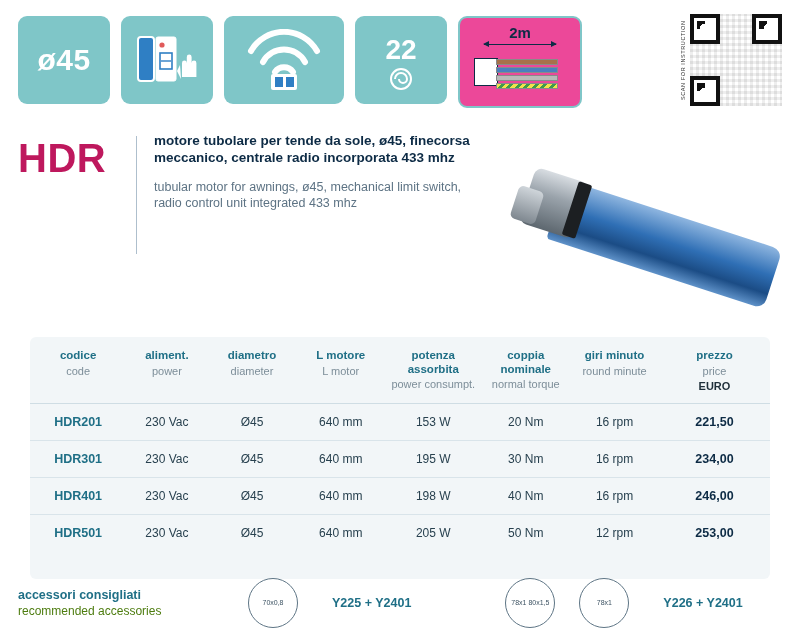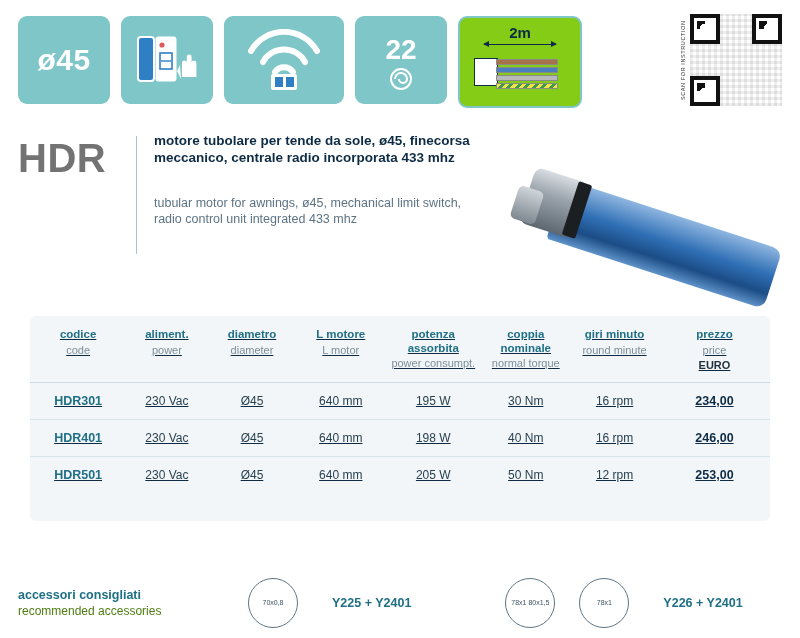--- a/index.html
+++ b/index.html
@@ -33,21 +33,21 @@
     position: relative;
     display: flex;
     align-items: center;
     justify-content: center;
     color: #ffffff;
   }
   .icon-box.wide {
     width: 120px;
   }
   .icon-box.white {
-    background: #84cc16;
+    background: #ec4899;
     border: 2px solid #7fc6c8;
   }
   .diam-text {
     font-size: 30px;
     font-weight: bold;
     letter-spacing: 0.5px;
   }
   .num-text {
     font-size: 28px;
     font-weight: bold;
@@ -177,21 +177,21 @@
   
   .title-block {
     position: absolute;
     left: 18px;
     top: 132px;
     width: 470px;
   }
   .brand {
     font-size: 40px;
     font-weight: bold;
-    color: #737373;
+    color: #be185d;
     letter-spacing: 0.5px;
     position: absolute;
     left: 0;
     top: 4px;
   }
   .vrule {
     position: absolute;
     left: 118px;
     top: 4px;
     width: 1px;
@@ -204,21 +204,21 @@
     top: 0;
     width: 330px;
   }
   .desc-it {
     font-size: 13.5px;
     font-weight: bold;
     color: #0d2b45;
     line-height: 1.28;
   }
   .desc-en {
-    margin-top: 28px;
+    margin-top: 12px;
     font-size: 12.5px;
     color: #5d7384;
     line-height: 1.32;
   }
 
   
   .motor {
     position: absolute;
     left: 508px;
     top: 160px;
@@ -264,26 +264,25 @@
     height: 56px;
     background: #1c1f22;
     transform: rotate(18deg);
     border-radius: 2px;
   }
 
   
   .table-wrap {
     position: absolute;
     left: 30px;
-    top: 316px;
+    top: 337px;
     width: 740px;
     background: #f2f6f8;
     border-radius: 6px;
     padding-bottom: 28px;
-    text-decoration: underline;
   }
   table {
     border-collapse: collapse;
     width: 100%;
   }
   thead td {
     padding: 12px 4px 10px;
     text-align: center;
     vertical-align: top;
   }
@@ -496,20 +495,30 @@
           <div class="h-en">round minute</div>
         </td>
         <td style="width:15%;">
           <div class="h-it">prezzo</div>
           <div class="h-en">price</div>
           <div class="h-en bold">EURO</div>
         </td>
       </tr>
     </thead>
     <tbody>
+      <tr>
+        <td class="code">HDR201</td>
+        <td>230 Vac</td>
+        <td>Ø45</td>
+        <td>640 mm</td>
+        <td>153 W</td>
+        <td>20 Nm</td>
+        <td>16 rpm</td>
+        <td class="price">221,50</td>
+      </tr>
       <tr>
         <td class="code">HDR301</td>
         <td>230 Vac</td>
         <td>Ø45</td>
         <td>640 mm</td>
         <td>195 W</td>
         <td>30 Nm</td>
         <td>16 rpm</td>
         <td class="price">234,00</td>
       </tr>

